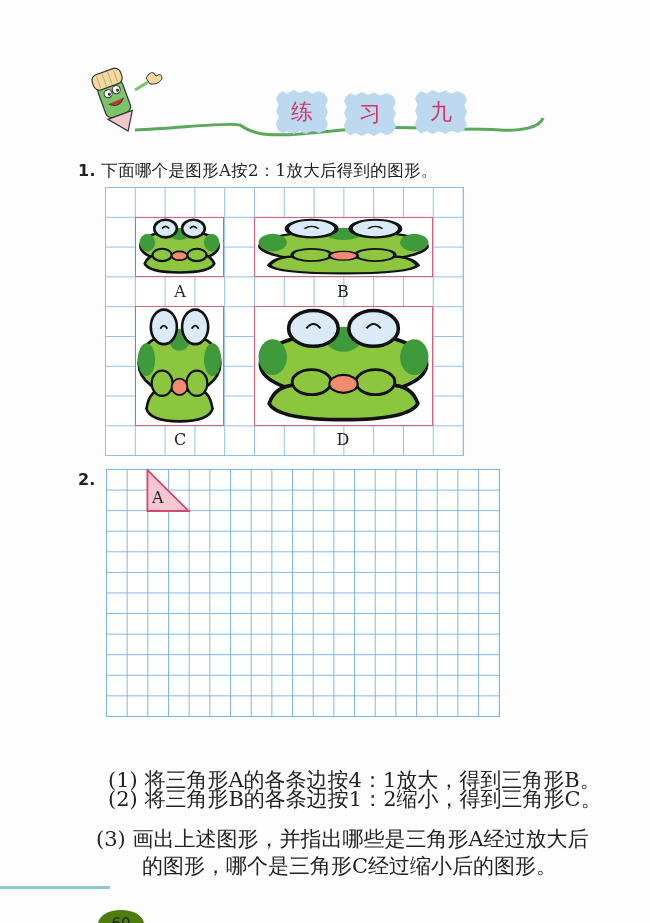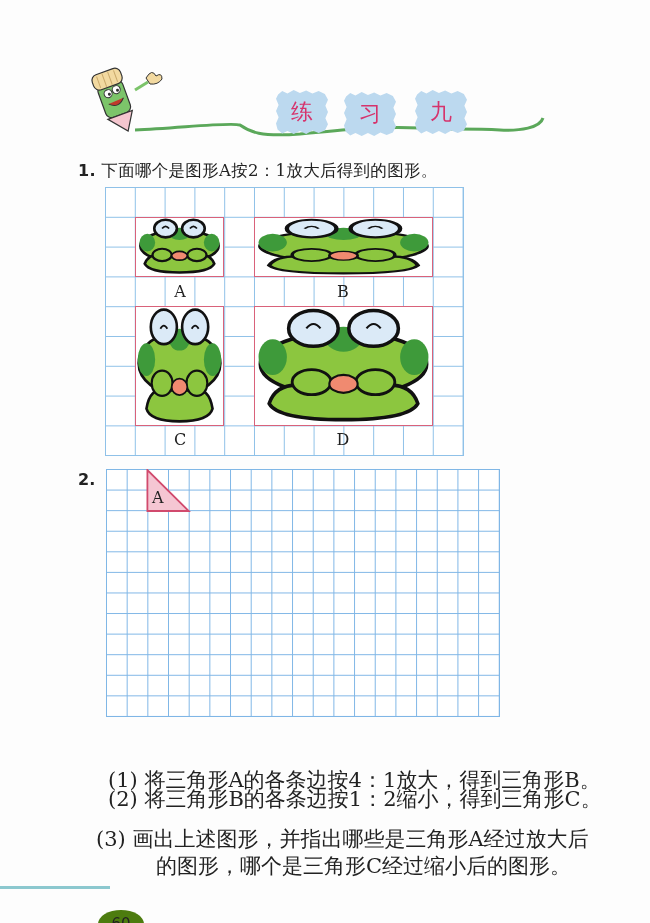--- a/index.html
+++ b/index.html
@@ -169,16 +169,16 @@
   <span>将三角形A的各条边按4：1放大，得到三角形B。</span>
 </div>
 <div class="abs sub-q" style="left:108px;top:756px">
   <span>(2)</span>
   <span>将三角形B的各条边按1：2缩小，得到三角形C。</span>
 </div>
 <div class="abs sub-q" style="left:96px;top:796px">
   <span>(3)</span>
   <span>画出上述图形，并指出哪些是三角形A经过放大后</span>
 </div>
-<div class="abs sub-q" style="left:156px;top:823px">的图形，哪个是三角形C经过缩小后的图形。</div>
+<div class="abs sub-q" style="left:142px;top:823px">的图形，哪个是三角形C经过缩小后的图形。</div>
 
 <div class="abs page-line"></div>
 <div class="abs page-num">60</div>
 
 </body></html>

